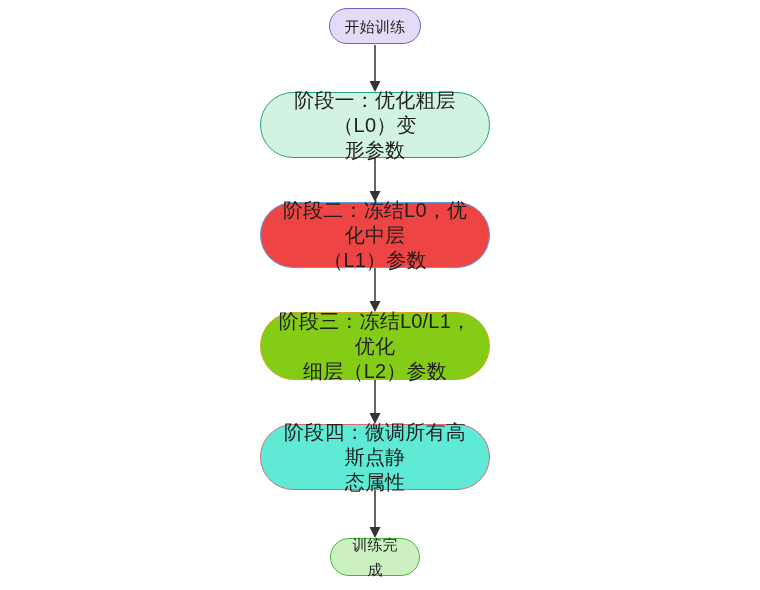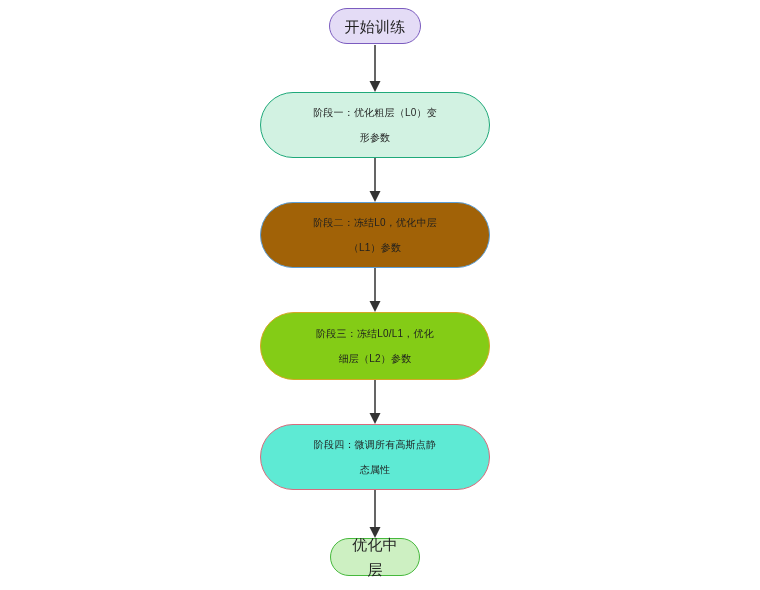--- a/index.html
+++ b/index.html
@@ -24,21 +24,21 @@
   .node {
     position: absolute;
     box-sizing: border-box;
     display: flex;
     align-items: center;
     justify-content: center;
     text-align: center;
     border-style: solid;
     border-width: 1.6px;
     color: #1f1f1f;
-    font-size: 10px;
+    font-size: 20px;
     line-height: 25px;
     letter-spacing: 0.2px;
     padding: 0 14px;
     white-space: pre-line;
     user-select: none;
   }
 
   
   .node.terminal {
     border-radius: 999px;
@@ -54,21 +54,21 @@
   #node-start     { left: 329px; top: 8px;   width: 92px;  height: 36px; }
   #node-stage1    { left: 260px; top: 92px;  width: 230px; height: 66px; }
   #node-stage2    { left: 260px; top: 202px; width: 230px; height: 66px; }
   #node-stage3    { left: 260px; top: 312px; width: 230px; height: 68px; }
   #node-stage4    { left: 260px; top: 424px; width: 230px; height: 66px; }
   #node-end       { left: 330px; top: 538px; width: 90px;  height: 38px; }
 
   
   .pal-purple { background: #e4dcf6; border-color: #7b5cbf; }
   .pal-green  { background: #d2f2e2; border-color: #1fa97a; }
-  .pal-blue   { background: #a16207; border-color: #5d9ed6; }
+  .pal-blue   { background: #ef4444; border-color: #5d9ed6; }
   .pal-amber  { background: #84cc16; border-color: #d6a726; }
   .pal-pink   { background: #5eead4; border-color: #d96b7c; }
   .pal-lime   { background: #cdf0c2; border-color: #46b83c; }
 
   
   .edge {
     position: absolute;
     left: 0;
     top: 0;
     width: 760px;
@@ -123,15 +123,15 @@
 
   <div id="node-stage2" class="node stage pal-blue">阶段二：冻结L0，优化中层
 （L1）参数</div>
 
   <div id="node-stage3" class="node stage pal-amber">阶段三：冻结L0/L1，优化
 细层（L2）参数</div>
 
   <div id="node-stage4" class="node stage pal-pink">阶段四：微调所有高斯点静
 态属性</div>
 
-  <div id="node-end" class="node terminal pal-lime">优化中层</div>
+  <div id="node-end" class="node terminal pal-lime">训练完成</div>
 
 </div>
 
 </body></html>

